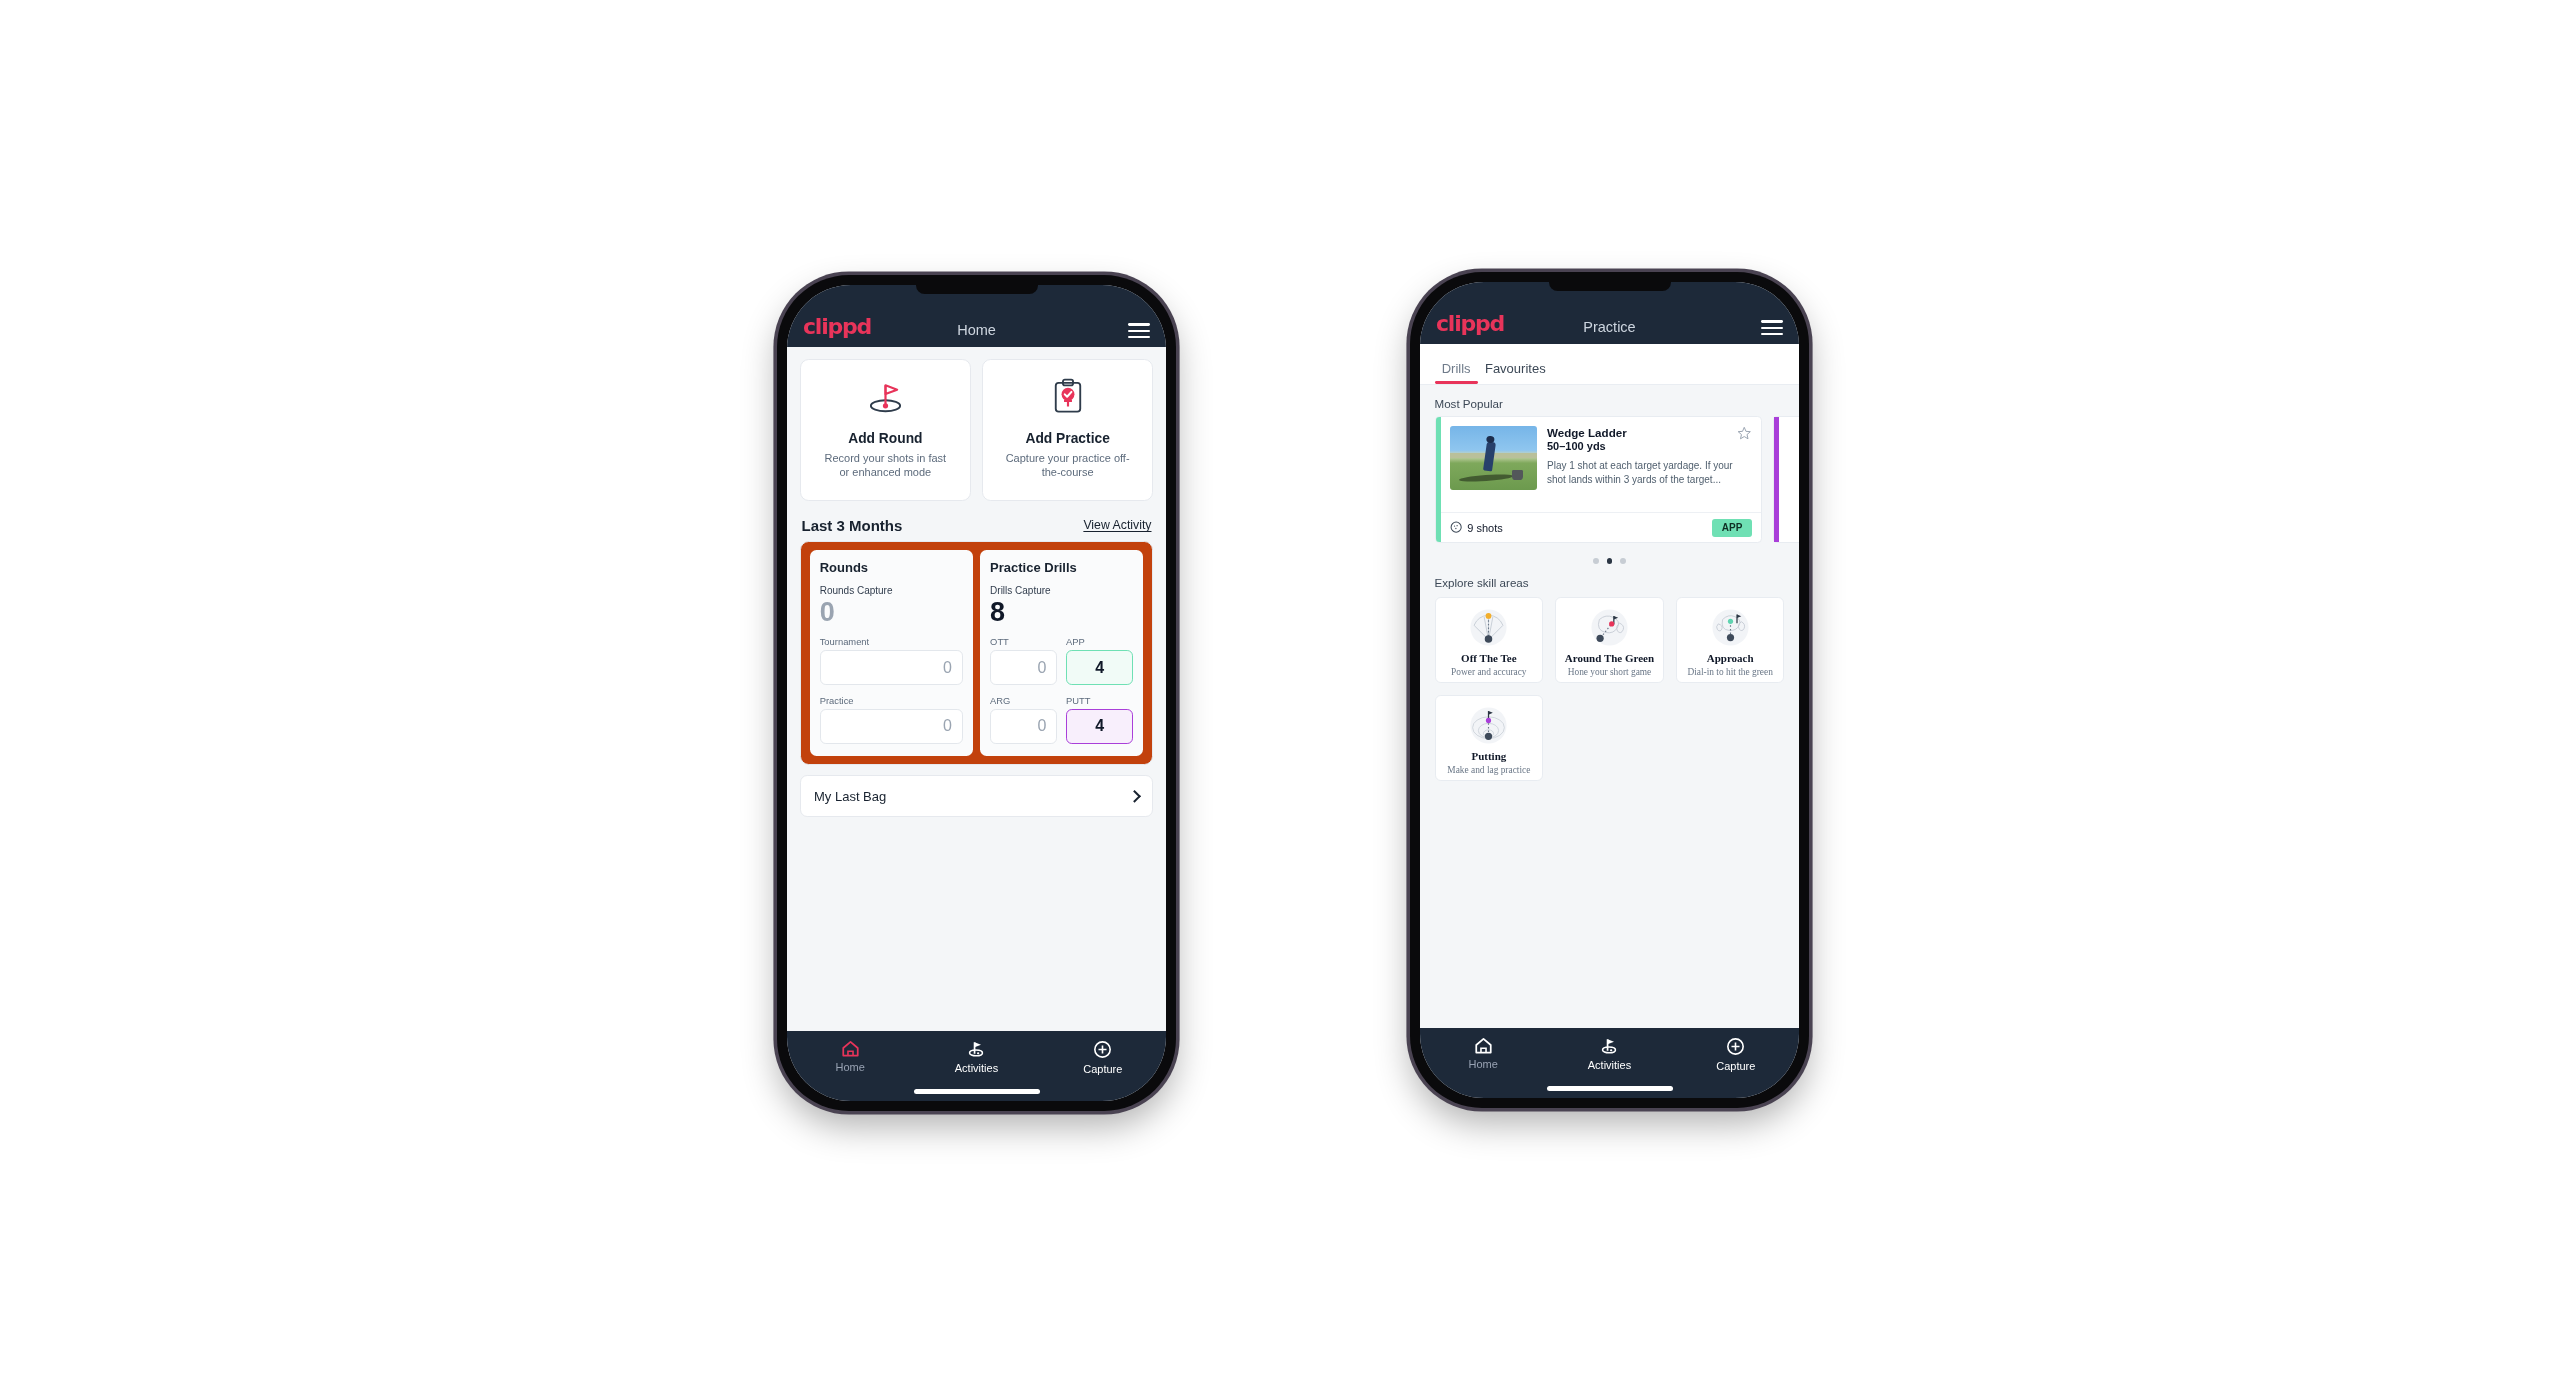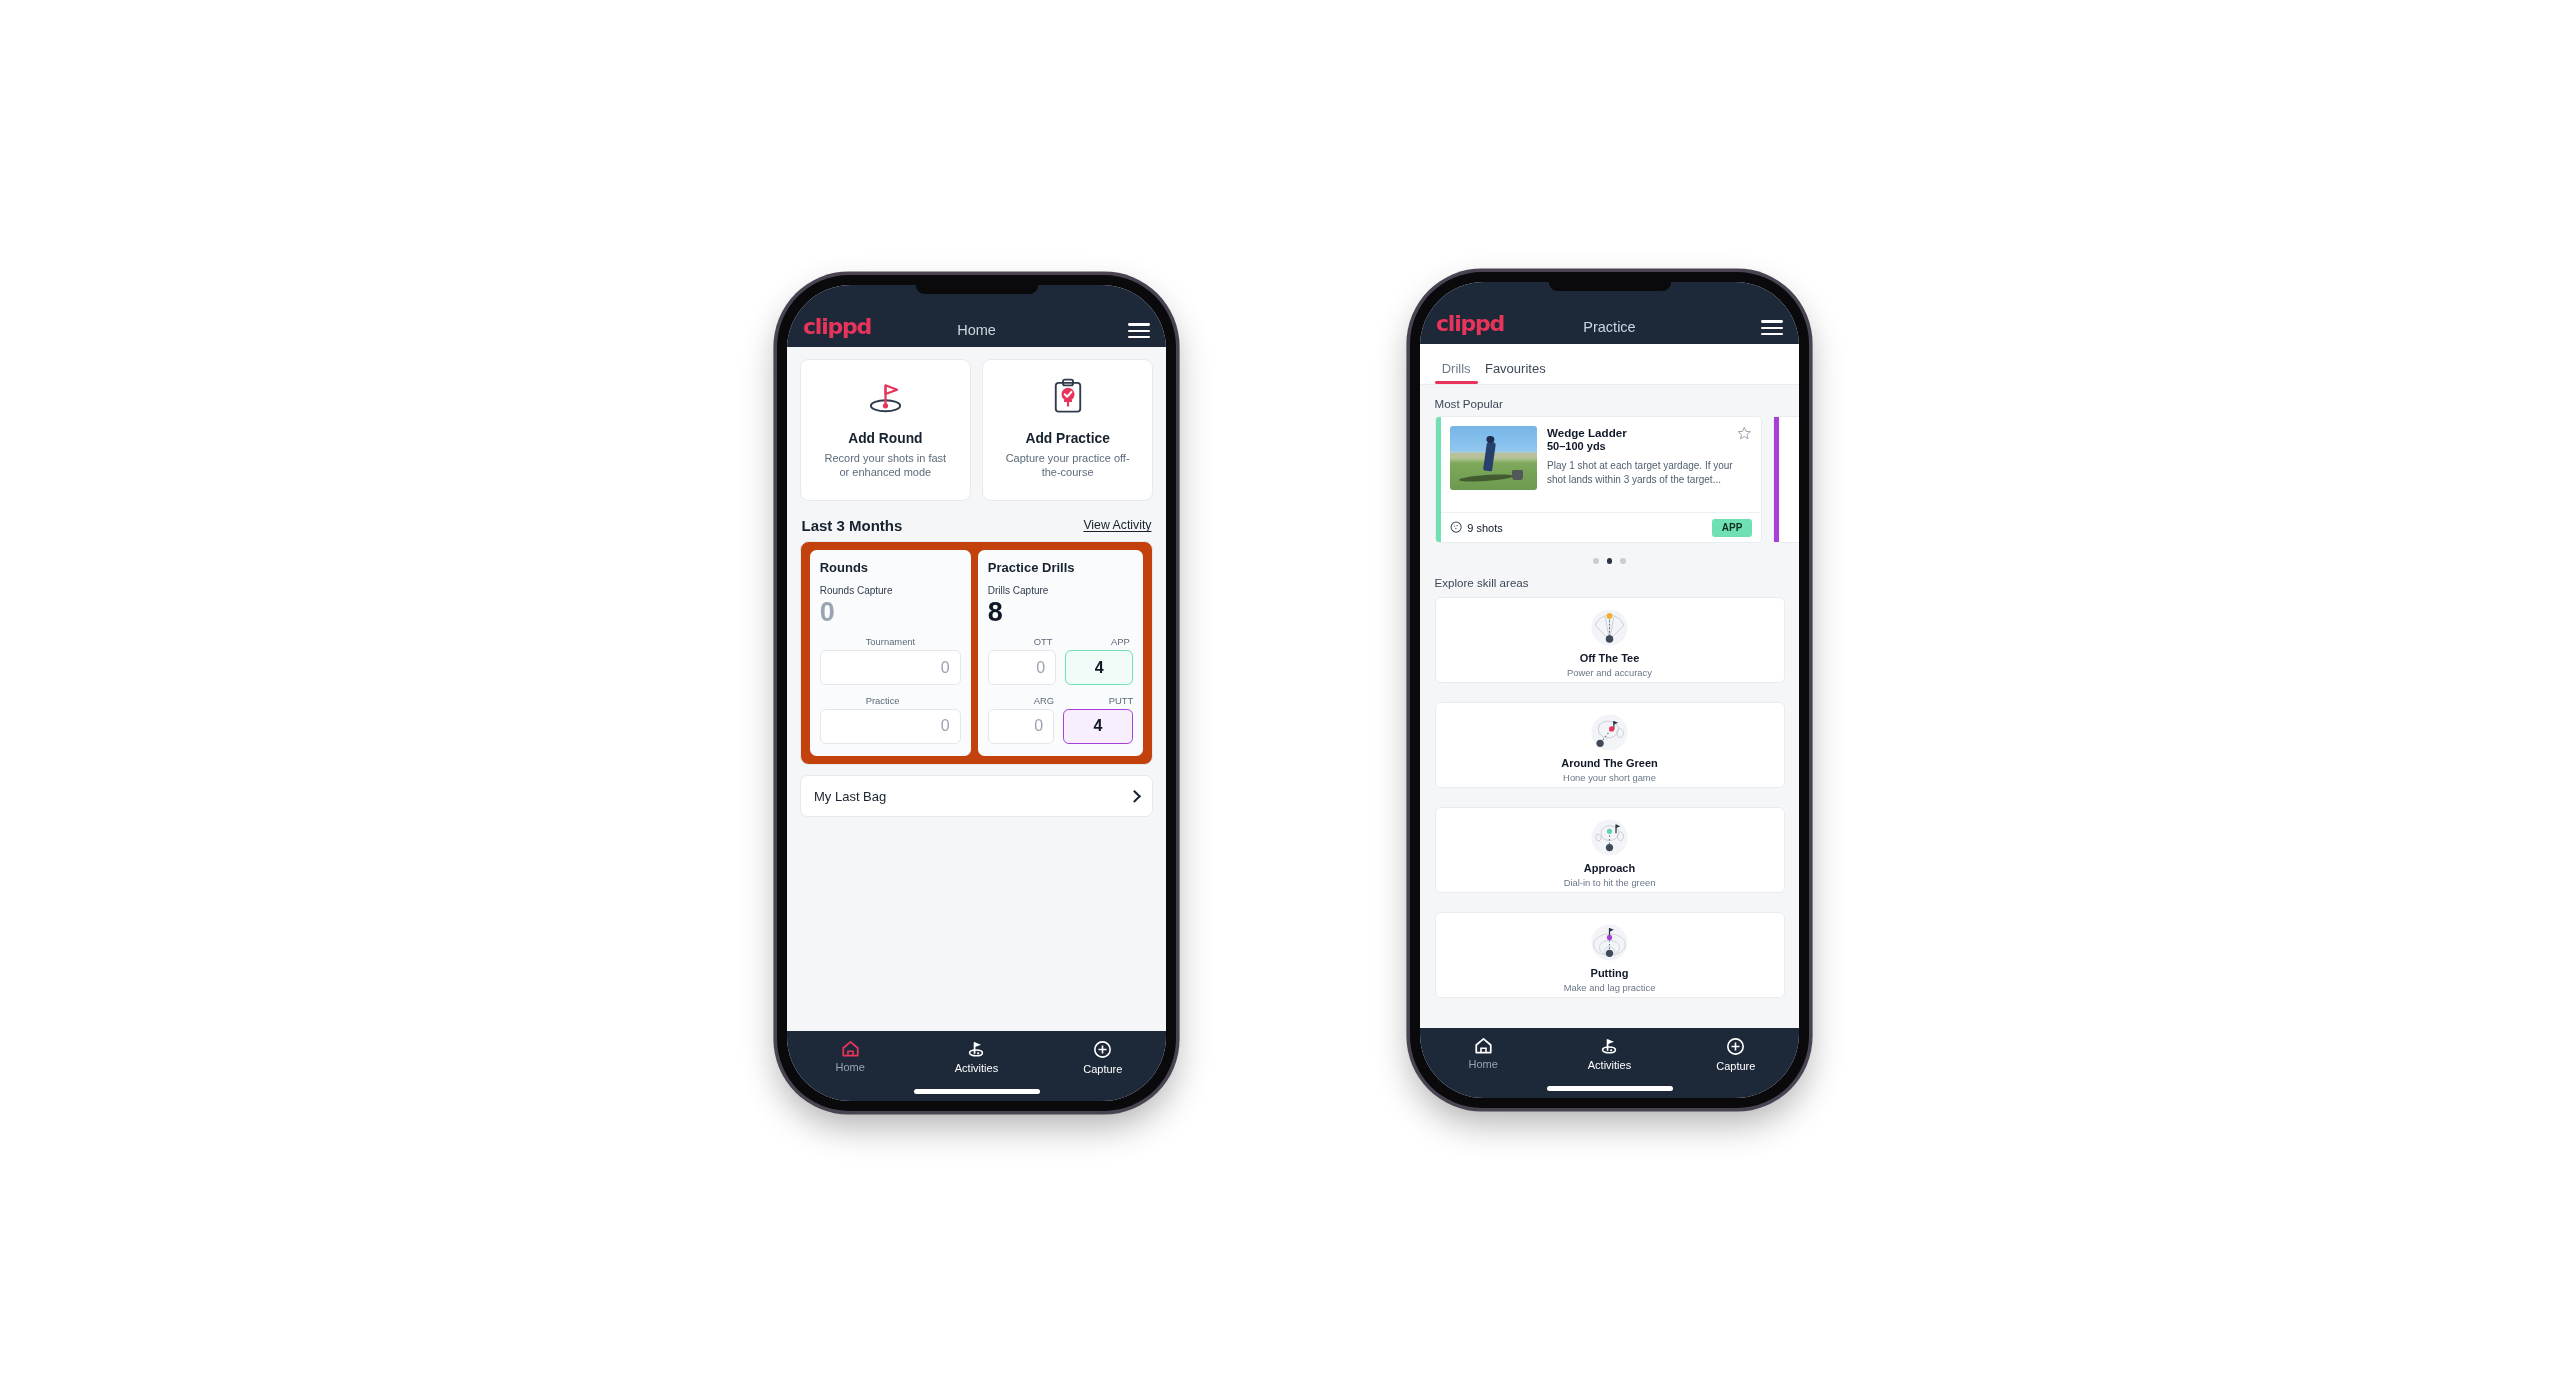--- a/index.html
+++ b/index.html
@@ -101,21 +101,21 @@
   .stats-col {
     flex: 1 1 0; background: #fafbfc; border-radius: 6.5px;
     padding: 10px 10px 11.6px 10px;
   }
   .col-title { font-size: 13px; font-weight: 700; color: #18222f; }
   .col-sub { font-size: 10px; color: #313d4d; margin-top: 10px; }
   .big-num { font-size: 27px; font-weight: 700; line-height: 1.05; margin-top: 1.4px; }
   .big-num.zero { color: #9aa4b1; }
   .big-num.on  { color: #101828; }
 
-  .field-label { font-size: 9.4px; color: #5d6b7c; margin-top: 10px; margin-bottom: 2.9px; margin-left: 46px; }
+  .field-label { font-size: 9.4px; color: #5d6b7c; margin-top: 10px; margin-bottom: 2.9px; }
   .field-box {
     height: 35px; border: 0.7px solid #e3e7ec; border-radius: 5.8px;
     background: #ffffff; display: flex; align-items: center; justify-content: flex-end;
     padding-right: 10px; font-size: 16px; color: #9aa4b1; font-weight: 500;
   }
   .mini-grid { display: flex; gap: 8.7px; }
   .mini-grid > div { flex: 1 1 0; }
   .field-box.acc-green {
     border: 1.2px solid #6fe0b4; background: #f1fbf7; color: #101828; font-weight: 700;
     justify-content: center; padding-right: 0;
@@ -212,22 +212,23 @@
   }
   .peek:before {
     content: ""; position: absolute; left: 0; top: 0; bottom: 0; width: 5px;
     background: #a93fd9;
   }
   .dots { display: flex; gap: 8px; justify-content: center; padding-top: 7.2px; }
   .dot { width: 5.8px; height: 5.8px; border-radius: 50%; background: #c7cdd4; }
   .dot.on { background: #2b3644; }
 
   .skill-grid {
-    display: grid; grid-template-columns: 1fr; gap: 19px;
+    display: grid; grid-template-columns: 1fr 1fr 1fr; gap: 12px;
     padding: 1.4px 14.5px 0 14.5px;
+    font-family: Liberation Serif, serif;
   }
   .skill-card {
     background: #ffffff; border: 0.7px solid #e8ecf1; border-radius: 5.8px;
     padding: 10px 5.8px 11px 5.8px; display: flex; flex-direction: column; align-items: center;
     height: 86px;
   }
   .skill-ill { height: 39px; display:flex; align-items:center; justify-content:center; }
   .skill-name { font-size: 11px; font-weight: 700; color: #101828; margin-top: 5.8px; }
   .skill-sub { font-size: 9.4px; color: #6a7787; margin-top: 2.2px; }
 

